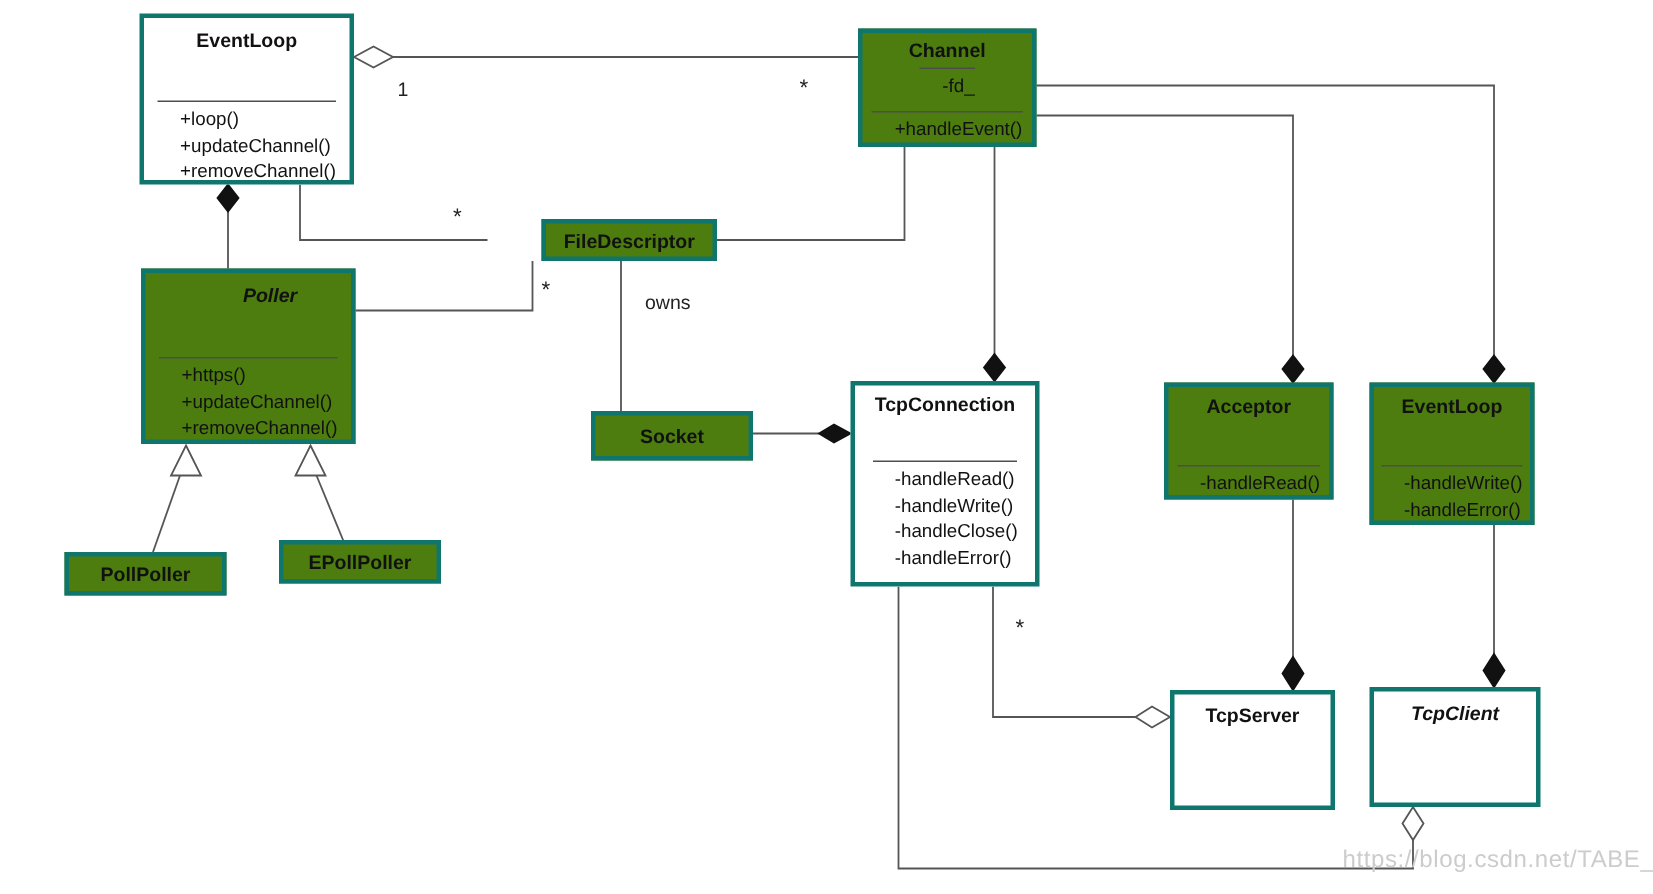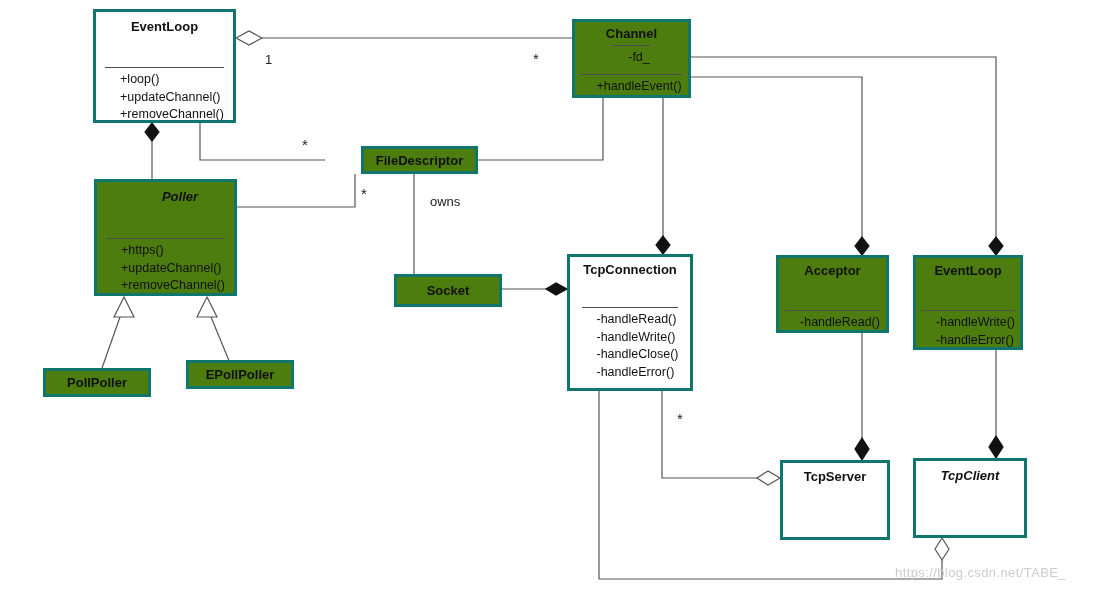--- a/index.html
+++ b/index.html
@@ -28,21 +28,21 @@
   .member {
     font-size:12.5px; line-height:17.5px; padding-left:3px;
     color:#111; white-space:nowrap;margin-left:12px;
   }
   .comp .member:first-child { padding-top:3px; }
   .edge-label {
     position:absolute; font-size:13px; color:#222; white-space:nowrap;
   }
   .watermark {
     position:absolute; left:895px; top:565px; z-index:5;
-    font-size:13px; letter-spacing:0.4px; color:#cccccc; white-space:nowrap;
+    font-size:16px; letter-spacing:0.4px; color:#cccccc; white-space:nowrap;
   }
 </style>
 </head>
 <body>
 
 <div id="stage">
 
   <svg id="wires" width="1102" height="596" viewBox="0 0 1102 596" fill="none" stroke="#555555" stroke-width="1.2">
 
     <polyline points="262,38 572,38"></polyline>

